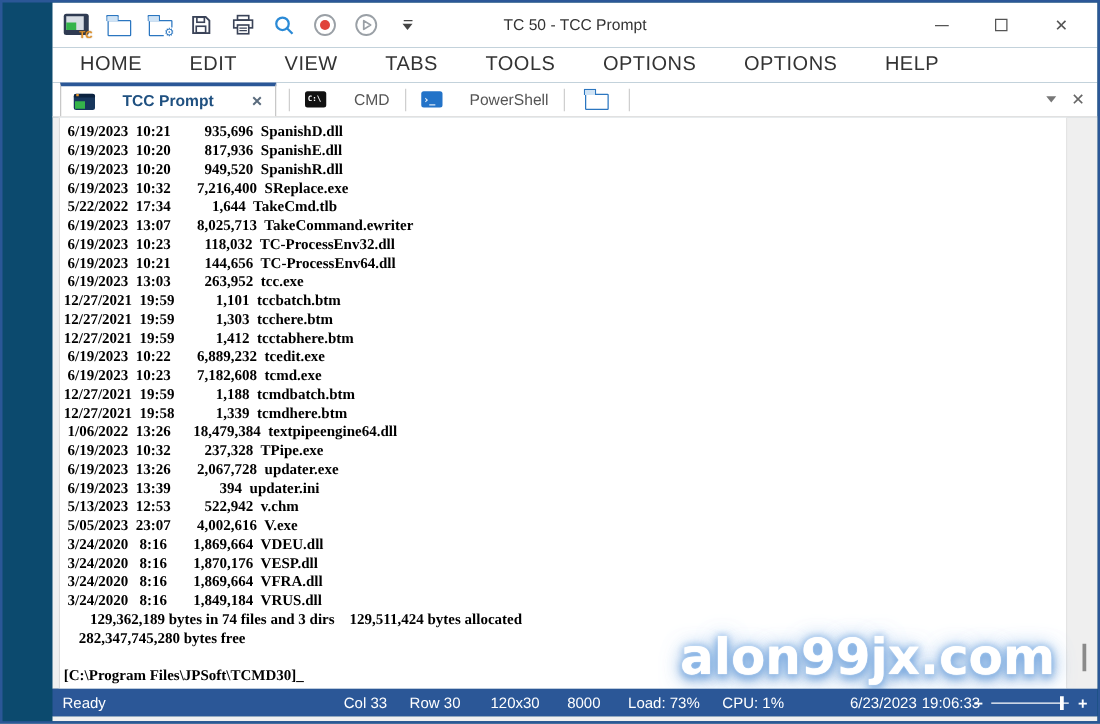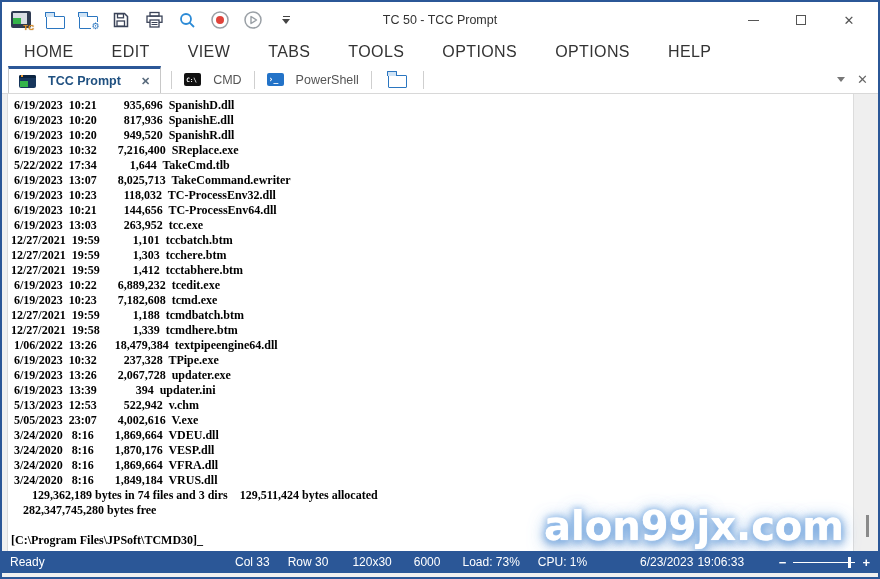--- a/index.html
+++ b/index.html
@@ -1,19 +1,19 @@
 <!DOCTYPE html>
 <html><head>
 <meta charset="utf-8">
 <style>
   * { margin:0; padding:0; box-sizing:border-box; }
   html,body { width:880px; height:579px; background:#e8e8e8; font-family:"Liberation Sans", sans-serif; }
   .window {
     width:880px; height:579px; border:2px solid #2b5797; background:#0c4a6e;
-    display:flex; flex-direction:column; overflow:hidden;
+    display:flex; flex-direction:column; overflow:hidden;padding-left:40px;
   }
   
   .titlebar { height:36px; background:#fff; display:flex; align-items:center; position:relative; flex:0 0 auto; }
   .qat { display:flex; align-items:center; gap:9px; padding-left:8px; }
   .qat-btn { width:24px; height:22px; display:flex; align-items:center; justify-content:center; cursor:default; }
   .title { position:absolute; left:0; right:0; text-align:center; font-size:12.5px; color:#333; pointer-events:none; }
   .win-controls { margin-left:auto; display:flex; align-items:center; gap:30px; padding-right:20px; }
   .win-btn { width:18px; height:18px; display:flex; align-items:center; justify-content:center; color:#555; }
   .glyph-min { width:11px; height:0; border-top:1px solid #555; }
   .glyph-max { width:10px; height:10px; border:1px solid #555; }
@@ -25,21 +25,21 @@
   .app-icon .green { position:absolute; left:2px; top:7px; width:8px; height:6px; background:#35b44a; }
   .app-icon .badge { position:absolute; right:-1px; bottom:-2px; font-size:8px; font-weight:bold; color:#e8962e; text-shadow:0 0 1px #7a4c00; }
   
   .folder { position:relative; width:19px; height:13px; border:1.5px solid #2b76c0; border-radius:1px; background:#fff; margin-top:4px; }
   .folder::before { content:""; position:absolute; left:-1.5px; top:-5px; width:8px; height:4px; border:1.5px solid #2b76c0; border-bottom:none; border-radius:1px 1px 0 0; background:#cfe3f5; }
   .gear-dot { position:absolute; right:-3px; bottom:-3px; font-size:9px; color:#2b76c0; background:#fff; line-height:1; }
   
   .menubar { height:28px; display:flex; align-items:center; gap:38px; padding-left:22px; background:#fff; flex:0 0 auto; }
   .menu-item { font-size:16px; letter-spacing:.4px; color:#333; cursor:default; }
   .tabbar { height:28px; background:#fff; border-bottom:1px solid #d8d8d8; display:flex; align-items:center; flex:0 0 auto; }
-  .tab { display:flex; align-items:center; gap:12px; height:100%; padding:0 12px; color:#555; font-size:12.5px; }
+  .tab { display:flex; align-items:center; gap:22px; height:100%; padding:0 12px; color:#555; font-size:12.5px; }
   .tab.active { margin-left:6px; border-top:3px solid #2b5797; border-left:1px solid #c8c8c8; border-right:1px solid #c8c8c8; color:#1f5080; font-weight:bold; padding:0 10px; background:#fff; }
   .tab-close { color:#5a6b7d; font-size:11px; margin-left:8px; }
   .tab-sep { width:1px; height:18px; background:#cfcfcf; }
   .tab-newtab { padding:0 16px; height:100%; display:flex; align-items:center; }
   .tabbar-right { margin-left:auto; display:flex; align-items:center; gap:12px; padding-right:10px; color:#666; }
   .dd-caret { width:0; height:0; border-left:4px solid transparent; border-right:4px solid transparent; border-top:5px solid #777; }
   .tabbar-x { font-size:13px; color:#666; }
   
   .tcc-ic { position:relative; width:17px; height:13px; background:#17365c; border-radius:2px; overflow:hidden; }
   .tcc-ic .bar { position:absolute; left:0; top:0; right:0; height:3px; background:#0b2340; }
@@ -224,21 +224,21 @@
     </div>
     <div class="watermark">alon99jx.com</div>
   </div>
 
   <div class="statusbar">
     <span class="sb-ready">Ready</span>
     <span class="sb-mid">
       <span>Col 33</span>
       <span>Row 30</span>
       <span style="margin-left:6px;">120x30</span>
-      <span style="margin-left:4px;">6000</span>
+      <span style="margin-left:4px;">8000</span>
       <span style="margin-left:4px;text-align:right;">Load: 73%</span>
       <span>CPU: 1%</span>
     </span>
     <span class="sb-right">
       <span>6/23/2023</span>
       <span>19:06:33</span>
     </span>
     <span class="sb-zoom">
       <span class="zsign">−</span>
       <span class="track">

